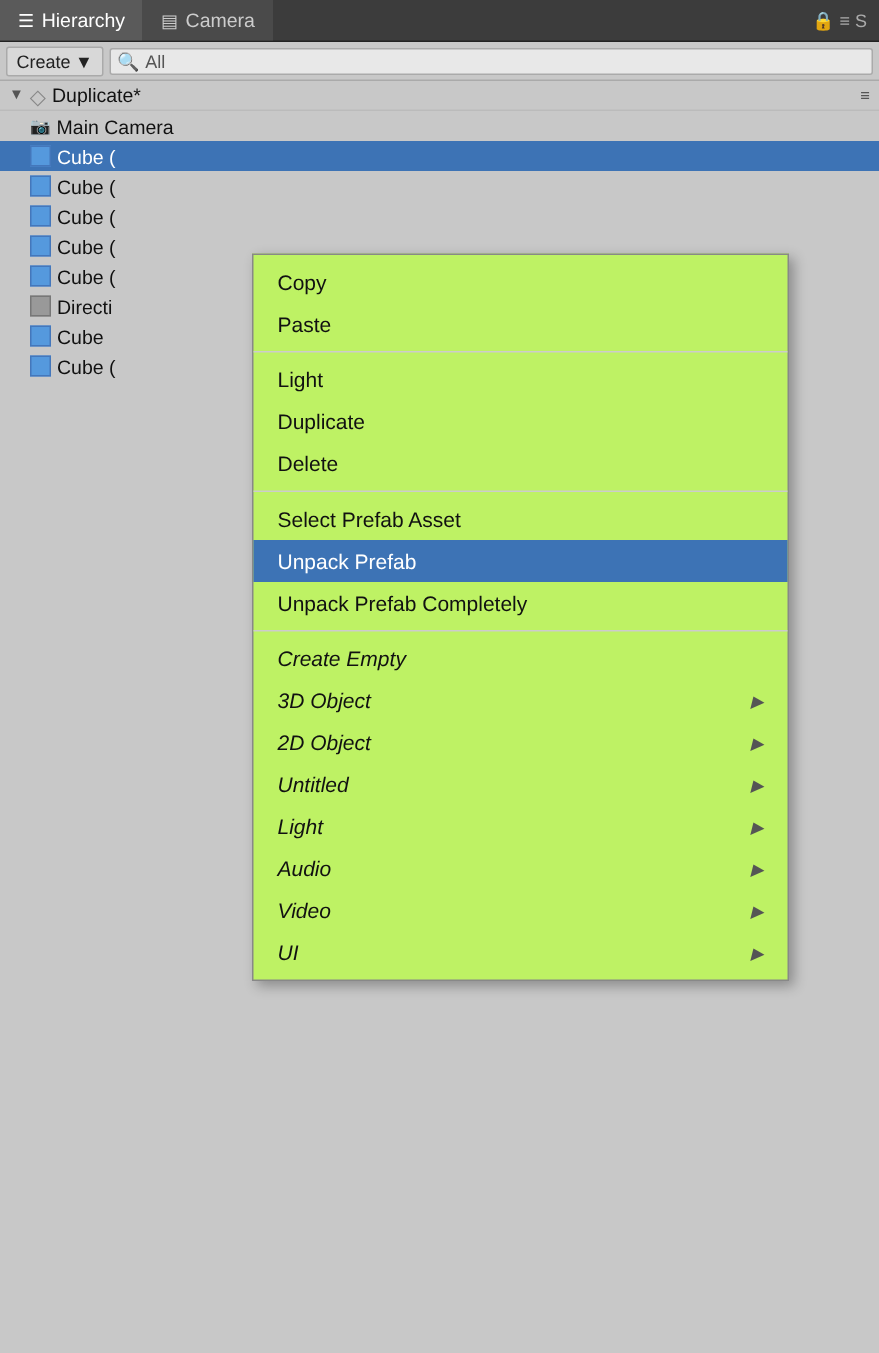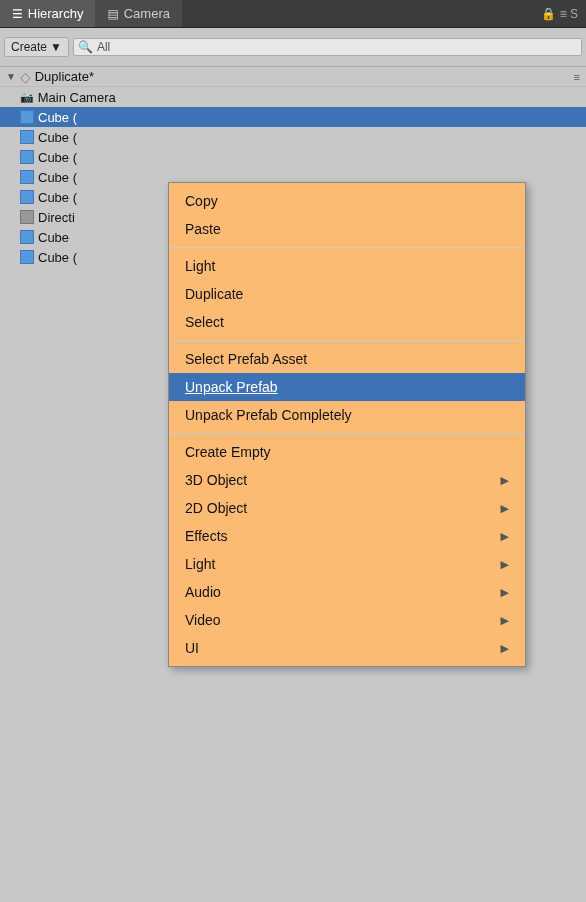--- a/index.html
+++ b/index.html
@@ -44,21 +44,21 @@
       align-items: center;
       padding-right: 8px;
       color: #aaa;
       font-size: 12px;
     }
 
     
     .hierarchy-toolbar {
       display: flex;
       align-items: center;
-      height: 39px;
+      height: 26px;
       background: #c8c8c8;
       border-bottom: 1px solid #aaa;
       padding: 0 4px;
       gap: 4px;
     }
     .create-btn {
       display: flex;
       align-items: center;
       gap: 3px;
       padding: 2px 6px;
@@ -144,46 +144,46 @@
       display: inline-block;
       border: 1px solid #777;
     }
 
     
     .context-menu {
       position: absolute;
       left: 168px;
       top: 115px;
       width: 358px;
-      background: #fdba74;
+      background: #bef264;
       border: 1px solid #888;
       box-shadow: 3px 3px 8px rgba(0,0,0,0.3);
       z-index: 100;
     }
     .menu-section {
       border-bottom: 1px solid #ccc;
       padding: 4px 0;
     }
     .menu-section:last-child {
       border-bottom: none;
+      font-style: italic;
     }
     .menu-item {
       display: flex;
       align-items: center;
       justify-content: space-between;
       height: 28px;
       padding: 0 16px;
       font-size: 14px;
       color: #111;
       cursor: pointer;
     }
     .menu-item.highlighted {
       background: #3d73b5;
       color: #fff;
-      text-decoration: underline;
     }
     .menu-item .arrow {
       font-size: 11px;
       color: #555;
     }
   </style>
 </head>
 <body>
 
 <div class="top-bar">
@@ -277,21 +277,21 @@
     </div>
 
     <div class="menu-section">
       <div class="menu-item">
         <span>Light</span>
       </div>
       <div class="menu-item">
         <span>Duplicate</span>
       </div>
       <div class="menu-item">
-        <span>Select</span>
+        <span>Delete</span>
       </div>
     </div>
 
     <div class="menu-section">
       <div class="menu-item">
         <span>Select Prefab Asset</span>
       </div>
       <div class="menu-item highlighted">
         <span>Unpack Prefab</span>
       </div>
@@ -306,21 +306,21 @@
       </div>
       <div class="menu-item">
         <span>3D Object</span>
         <span class="arrow">▶</span>
       </div>
       <div class="menu-item">
         <span>2D Object</span>
         <span class="arrow">▶</span>
       </div>
       <div class="menu-item">
-        <span>Effects</span>
+        <span>Untitled</span>
         <span class="arrow">▶</span>
       </div>
       <div class="menu-item">
         <span>Light</span>
         <span class="arrow">▶</span>
       </div>
       <div class="menu-item">
         <span>Audio</span>
         <span class="arrow">▶</span>
       </div>

